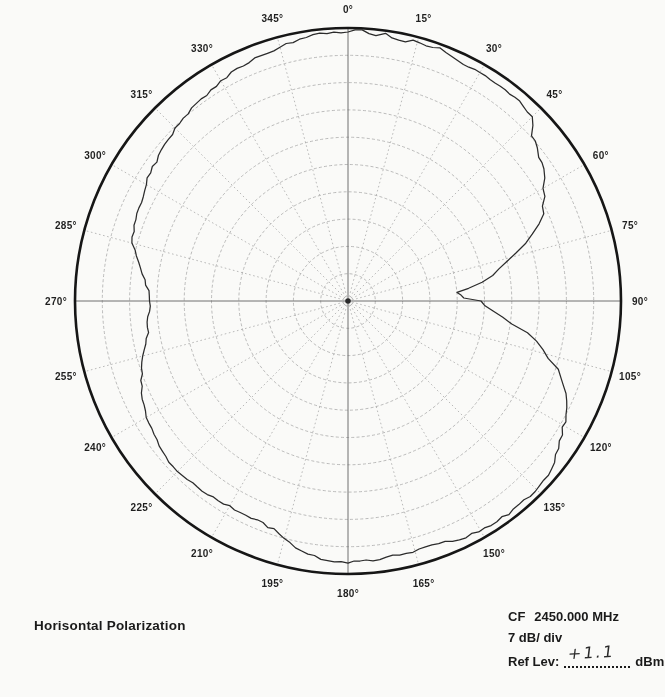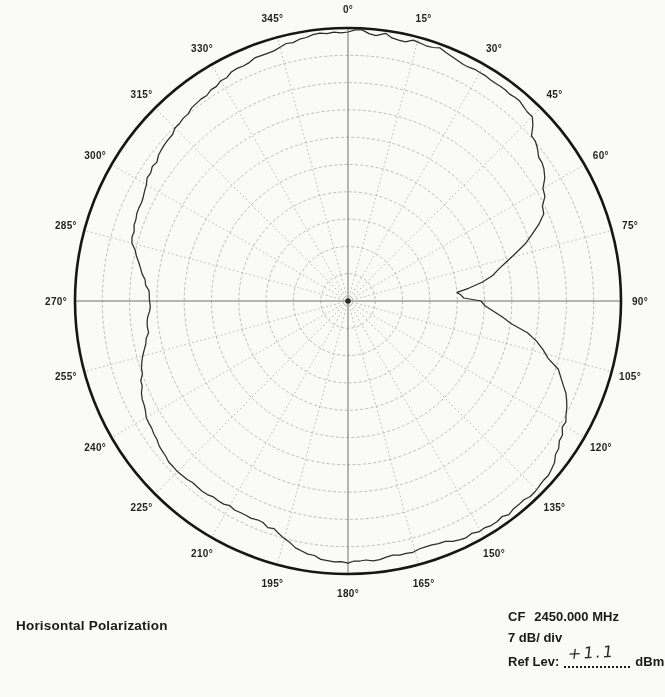--- a/index.html
+++ b/index.html
@@ -21,21 +21,21 @@
   }
   .chart-svg{position:absolute;left:0;top:0;}
   .deg-label{
     font-family:"Liberation Sans",sans-serif;
     font-size:10px;
     font-weight:600;
     letter-spacing:.3px;
     fill:#1f1f1f;
   }
   .polarization-label{
-    position:absolute;left:16px;top:618px;
+    position:absolute;left:34px;top:618px;
     font-size:13.5px;font-weight:bold;color:var(--ink);
     letter-spacing:.2px;
   }
   .meta-row{
     position:absolute;left:508px;
     font-size:13px;font-weight:bold;color:var(--ink);
     white-space:nowrap;
   }
   .cf-row{top:609px;}
   .cf-row .cf-value{margin-left:9px;}

